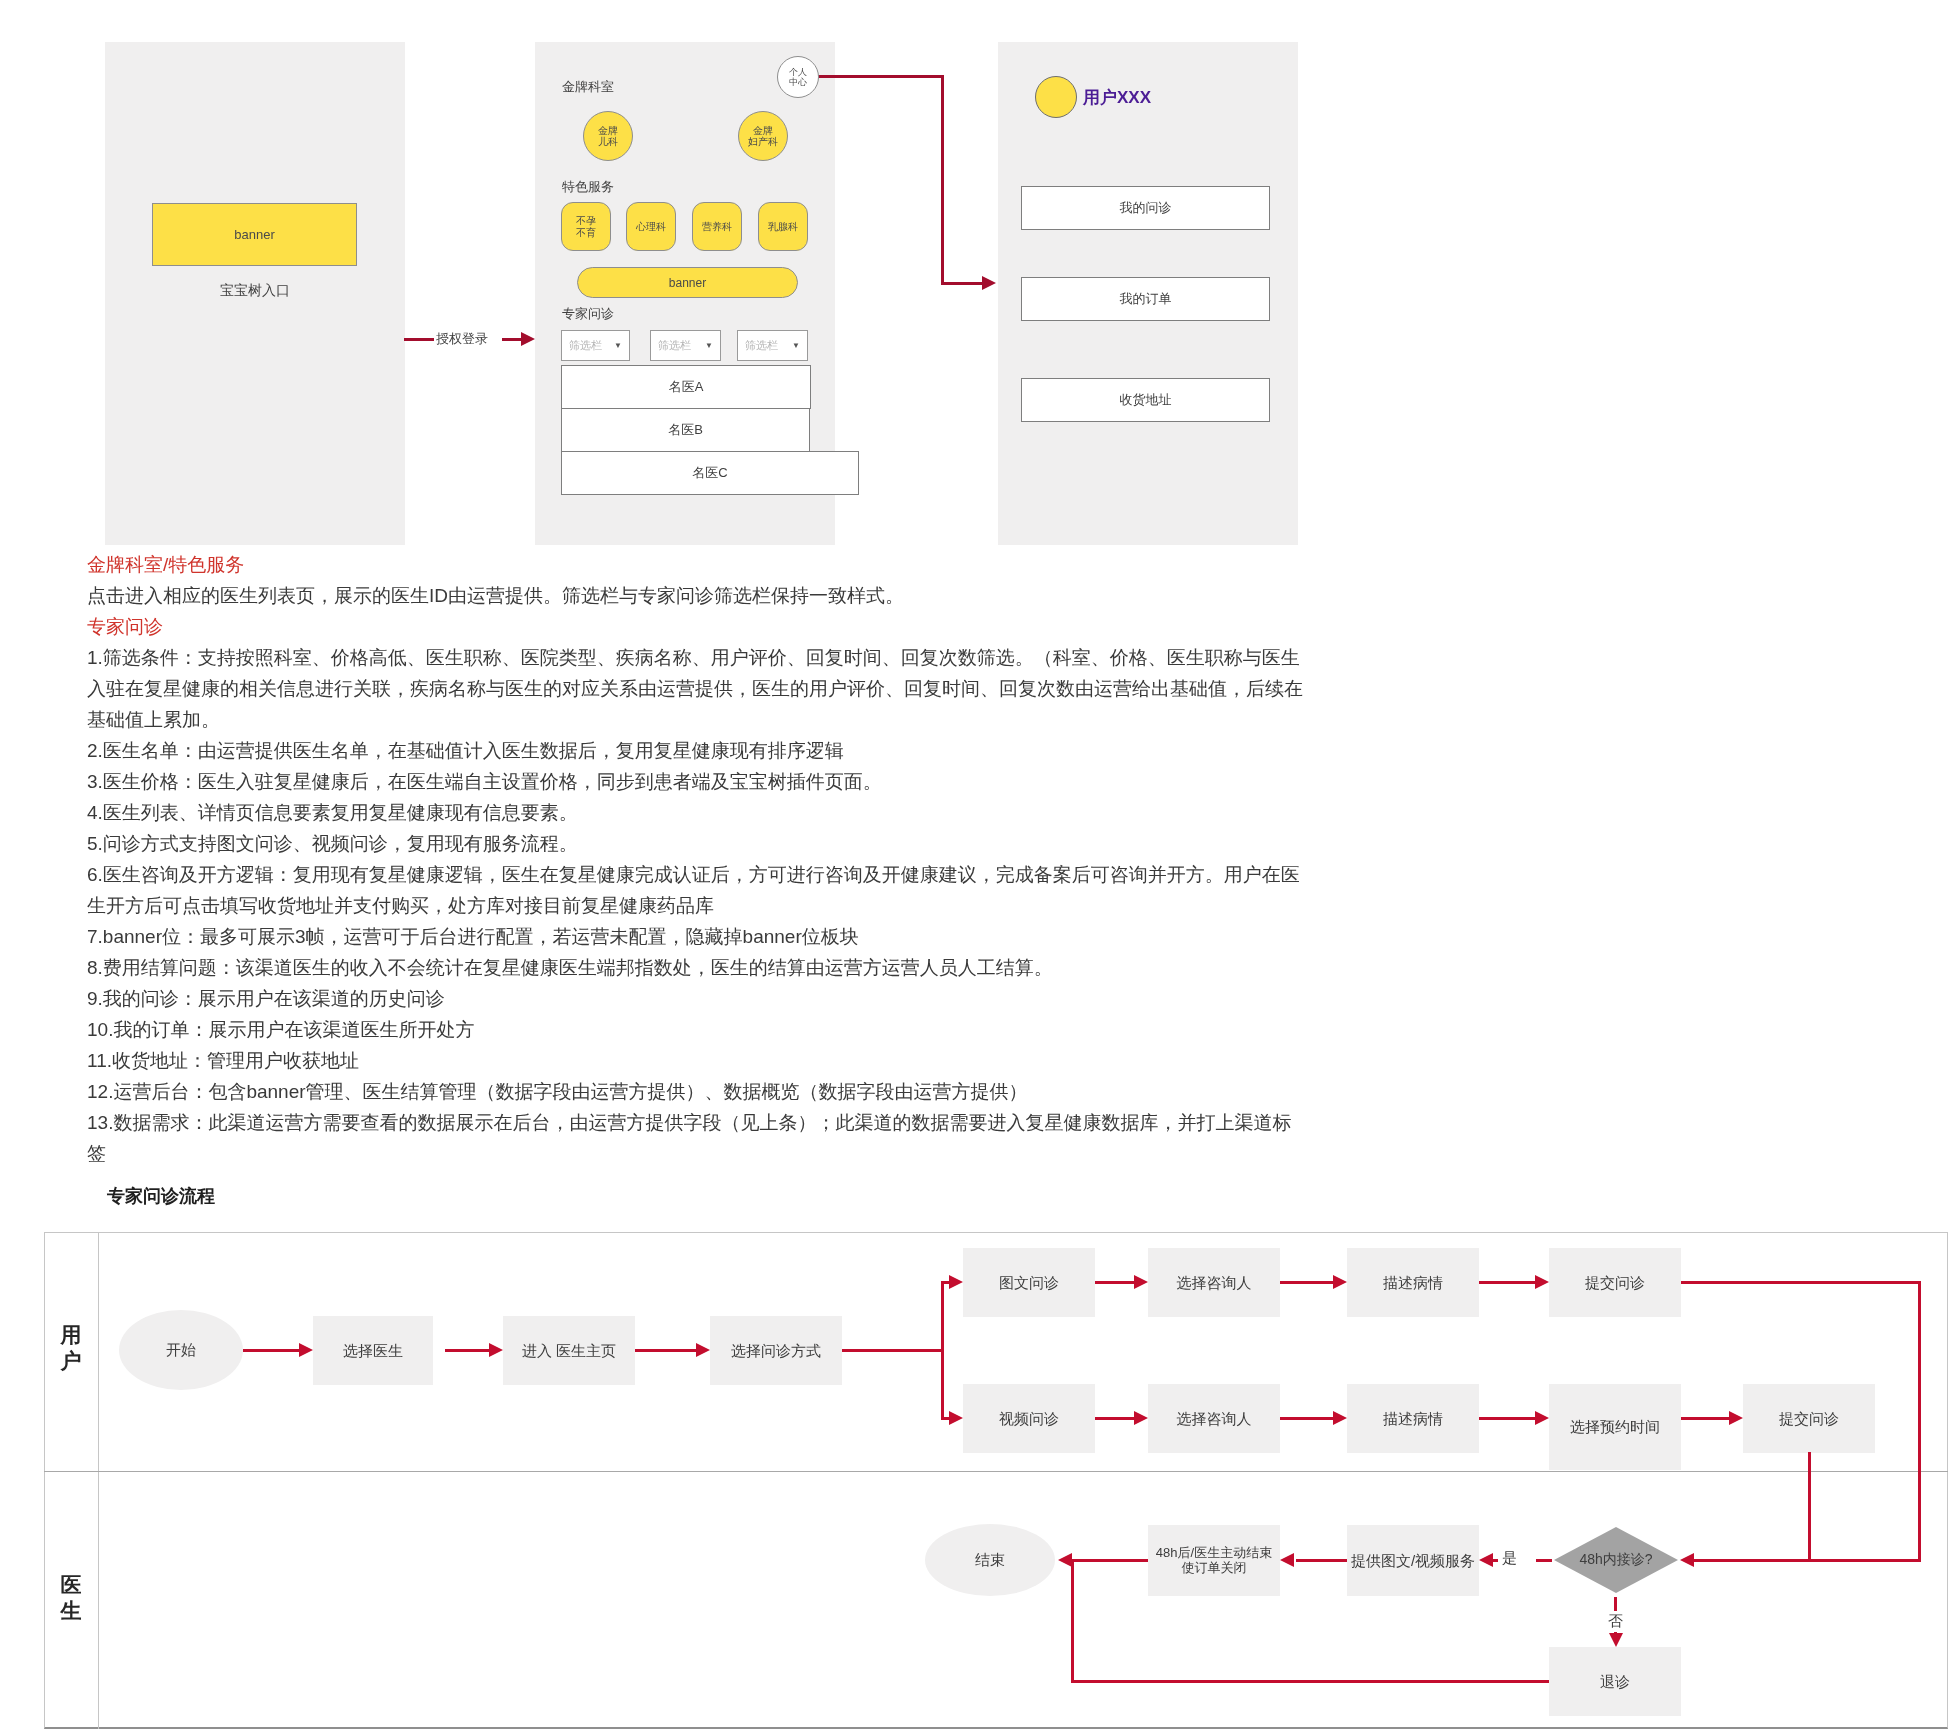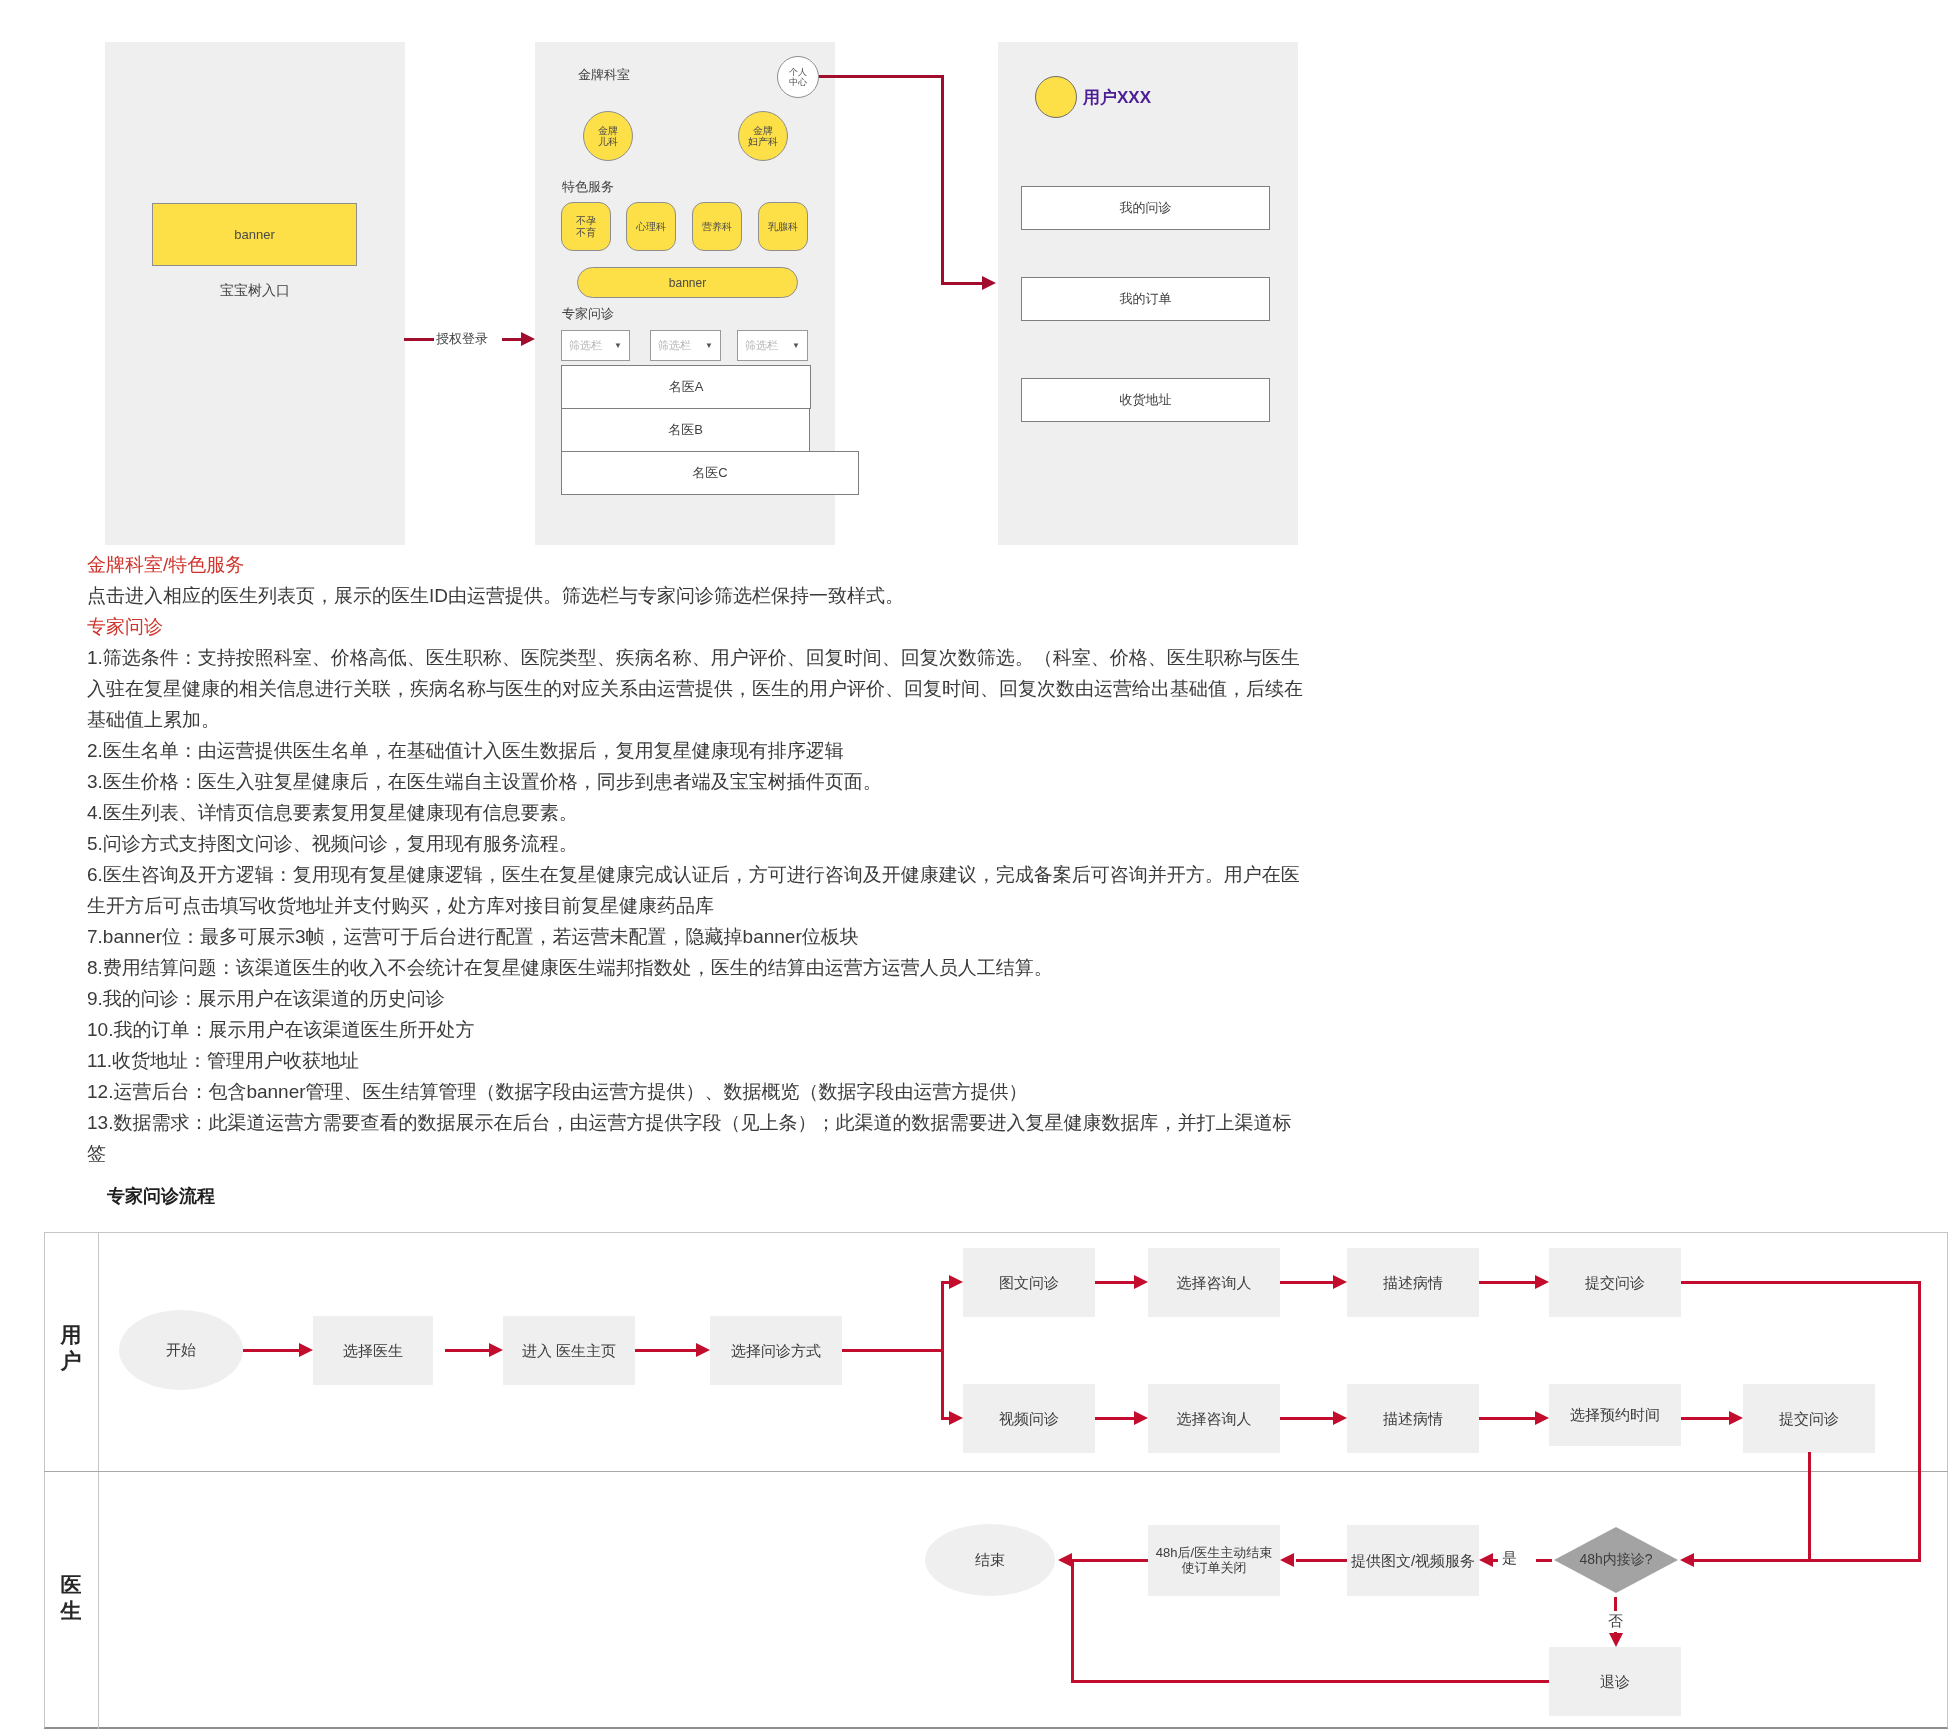--- a/index.html
+++ b/index.html
@@ -71,21 +71,21 @@
   </div>
   <div class="abs" style="left:0;top:240px;width:300px;text-align:center;font-size:14px;color:#3f3f3f;">宝宝树入口</div>
 </div>
 
 <div class="hline dk" style="left:404px;top:338px;width:30px;"></div>
 <div class="abs" style="left:436px;top:330px;font-size:13px;color:#3f3f3f;">授权登录</div>
 <div class="hline dk" style="left:502px;top:338px;width:20px;"></div>
 <div class="ah-r dk" style="left:521px;top:332px;"></div>
 
 <div class="panel" style="left:535px;top:42px;width:300px;height:503px;">
-  <div class="plabel" style="left:27px;top:24px;margin-left:16px;">金牌科室</div>
+  <div class="plabel" style="left:27px;top:36px;">金牌科室</div>
 
   <div class="wirebox circle prel" style="left:48px;top:69px;width:50px;height:50px;font-size:10px;">
     <span class="prel">金牌
 儿科</span>
   </div>
   <div class="wirebox circle prel" style="left:203px;top:69px;width:50px;height:50px;font-size:10px;">
     <span class="prel">金牌
 妇产科</span>
   </div>
 
@@ -244,21 +244,21 @@
 <div class="fc-box" style="left:1148px;top:1384px;width:132px;height:69px;">
   <span>选择咨询人</span>
 </div>
 <div class="hline" style="left:1280px;top:1417px;width:54px;"></div>
 <div class="ah-r" style="left:1333px;top:1411px;"></div>
 <div class="fc-box" style="left:1347px;top:1384px;width:132px;height:69px;">
   <span>描述病情</span>
 </div>
 <div class="hline" style="left:1479px;top:1417px;width:57px;"></div>
 <div class="ah-r" style="left:1535px;top:1411px;"></div>
-<div class="fc-box" style="left:1549px;top:1384px;width:132px;height:62px;justify-content:center;">
+<div class="fc-box" style="left:1549px;top:1384px;width:132px;height:86px;justify-content:center;">
   <span>选择预约时间</span>
 </div>
 <div class="hline" style="left:1681px;top:1417px;width:49px;"></div>
 <div class="ah-r" style="left:1729px;top:1411px;"></div>
 <div class="fc-box" style="left:1743px;top:1384px;width:132px;height:69px;">
   <span>提交问诊</span>
 </div>
 <div class="vline" style="left:1808px;top:1452px;height:110px;"></div>
 
 <div class="hline" style="left:1694px;top:1559px;width:227px;"></div>

